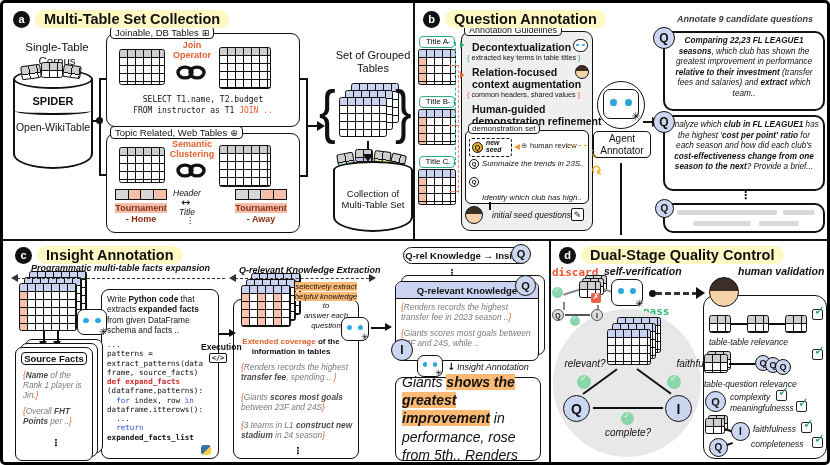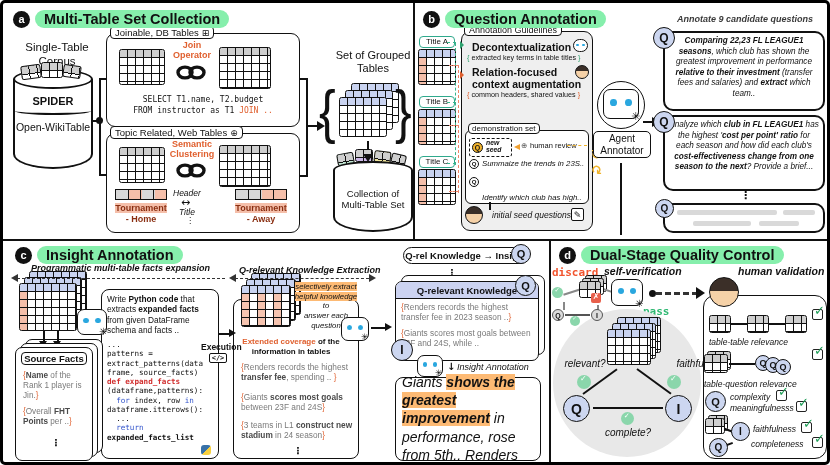--- a/index.html
+++ b/index.html
@@ -1,21 +1,21 @@
 <!DOCTYPE html>
 <html><head>
 <meta charset="utf-8">
 <style>
 *{box-sizing:border-box}
 body{margin:0;font-family:"Liberation Sans",sans-serif;color:#111;background:#fff}
 #stage{position:relative;width:830px;height:465px;border:3px solid #000;border-radius:5px;background:#fff;overflow:hidden}
 .t{position:absolute;line-height:1.2}
 .head{position:absolute;display:flex;align-items:center;gap:5px;z-index:5}
 .badge{width:17px;height:17px;border-radius:50%;background:#111;color:#fff;font-weight:bold;font-size:11px;display:flex;align-items:center;justify-content:center;flex:0 0 auto}
-.pill{background:#86efac;border-radius:9px;padding:1px 9px;font-weight:bold;font-size:14.5px;white-space:nowrap}
+.pill{background:#fef9c3;border-radius:9px;padding:1px 9px;font-weight:bold;font-size:14.5px;white-space:nowrap}
 .divl{position:absolute;background:#111}
 .card{position:absolute;background:#fff;border:1.8px solid #111;border-radius:9px}
 .tab{position:absolute;background:#fff;border:1.5px solid #111;border-radius:4px;padding:0 4px;font-size:9.5px;z-index:4;display:flex;align-items:center;gap:3px;white-space:nowrap}
 .tbl{position:absolute;background-color:#fff;border:1.5px solid #111;border-radius:2.5px;
 background-image:repeating-linear-gradient(to bottom,transparent 0 7px,#111 7px 8px),repeating-linear-gradient(to right,transparent 0 7px,#111 7px 8px),linear-gradient(to bottom,#cfcfcf 0 8px,transparent 8px)}
 .tbl.bh{background-image:repeating-linear-gradient(to bottom,transparent 0 7px,#111 7px 8px),repeating-linear-gradient(to right,transparent 0 7px,#111 7px 8px),linear-gradient(to bottom,#c9d3f0 0 8px,transparent 8px)}
 .tbl.bs{background-image:repeating-linear-gradient(to bottom,transparent 0 7px,#111 7px 8px),repeating-linear-gradient(to right,transparent 0 7px,#111 7px 8px),linear-gradient(to bottom,#c9d3f0 0 8px,transparent 8px),linear-gradient(to right,#f5bfaa 0 8px,transparent 8px)}
 .tbl.os{background-image:repeating-linear-gradient(to bottom,transparent 0 7px,#111 7px 8px),repeating-linear-gradient(to right,transparent 0 7px,#111 7px 8px),linear-gradient(to bottom,#c9d3f0 0 8px,transparent 8px),repeating-linear-gradient(to right,#f6c4b0 0 8px,#fff 8px 16px)}
 .cylt{position:absolute;border:2px solid #111;border-radius:50%;background:#fff;z-index:2}
 .cylb{position:absolute;border:2px solid #111;border-top:none;background:#fff;border-radius:0 0 40px 40px/0 0 15px 15px;z-index:1}
@@ -41,21 +41,21 @@
 .line{position:absolute;background:#111;z-index:3}
 .dash{position:absolute;border-top:1.6px dashed #333;z-index:3}
 .vdash{position:absolute;border-left:1.5px dashed #333;z-index:2}
 .dash.g,.vdash.g{border-color:#37b58c}.dash.rd,.vdash.rd{border-color:#ef8468}.dash.o,.vdash.o{border-color:#f0b42c}
 .strip{position:absolute;border:1.5px solid #111;background-image:repeating-linear-gradient(to right,transparent 0 11.5px,#111 11.5px 12.7px)}
 .o{color:#e0602f}.g{color:#2fa370}
 .kr{color:#d12e2e;font-weight:bold}.kb{color:#3355cc}
 .hl{background:#fdba74}.sal{background:#f5bfaa}
 .mono{font-family:"DejaVu Sans Mono",monospace}
 .it{font-style:italic}.bd{font-weight:bold}.ctr{text-align:center}
-.efact{color:#7a7a7a;}.efact b{color:#4a4a4a}
+.efact{color:#7a7a7a;font-style:italic}.efact b{color:#4a4a4a}
 .brace{position:absolute;font-size:50px;font-weight:400;line-height:1;transform:scaleY(1.2);z-index:2}
 .bar{position:absolute;background:#d9d9d9;border-radius:2px;height:5px}
 .py{position:absolute;width:10px;height:10px;border-radius:3px;background:linear-gradient(135deg,#3871a8 0 50%,#f7cf3f 50%);z-index:5}
 .pbox{position:absolute;border:1.3px solid #111;border-radius:2px;width:13px;height:13px;font-size:9px;display:flex;align-items:center;justify-content:center;background:#fff}
 .circle{position:absolute;border-radius:50%}
 </style>
 </head>
 <body>
 
 <div id="stage">
@@ -172,20 +172,21 @@
   <div class="card" style="left:458px;top:28px;width:132px;height:200px;background:#efefef"></div>
   <div class="tab" style="left:461px;top:21px;font-size:9px">
       <span>Annotation Guidelines</span>
     </div>
   <div class="t bd" style="left:469px;top:38px;font-size:10.5px;z-index:2">Decontextualization</div>
   <div class="bot" style="left:570px;top:36px;width:15px;height:13px"></div>
   <div class="t" style="left:464px;top:51px;font-size:7.2px;white-space:nowrap;z-index:2"><span class="g">{</span> extracted key terms in table titles <span class="g">}</span></div>
   <div class="t bd" style="left:469px;top:64px;font-size:10.5px;line-height:1.1;z-index:2">Relation-focused<br>context augmentation</div>
   <div class="ava" style="left:572px;top:62px;width:14px;height:14px"></div>
   <div class="t" style="left:464px;top:88px;font-size:7.2px;white-space:nowrap;z-index:2"><span class="o">{</span> common headers, shared values <span class="o">}</span></div>
+  <div class="t bd" style="left:469px;top:101px;font-size:10.5px;line-height:1.1;z-index:2">Human-guided<br>demonstration refinement</div>
 
   <div class="card" style="left:462px;top:127px;width:124px;height:74px;border-width:1.4px;border-radius:6px"></div>
   <div class="tab" style="left:465px;top:120px;font-size:8px;padding:0 3px">
       <span>demonstration set</span>
     </div>
   <div class="t" style="left:466px;top:135px;width:43px;height:19px;border:1.4px dashed #111;border-radius:3px;z-index:3"></div>
   <div class="qcoin y" style="left:469px;top:139px;width:11px;height:11px;font-size:7px">Q</div>
   <div class="t it bd" style="left:483px;top:136px;font-size:6.8px;line-height:1.1;z-index:3">new<br>seed</div>
   <div class="tri l" style="left:511px;top:141px;border-width:3.5px;border-right:6px solid #f0a030;z-index:3"></div>
   <div class="t" style="left:518px;top:138px;font-size:7.5px;color:#555;z-index:3;font-family:'DejaVu Sans',sans-serif">⊕</div>

